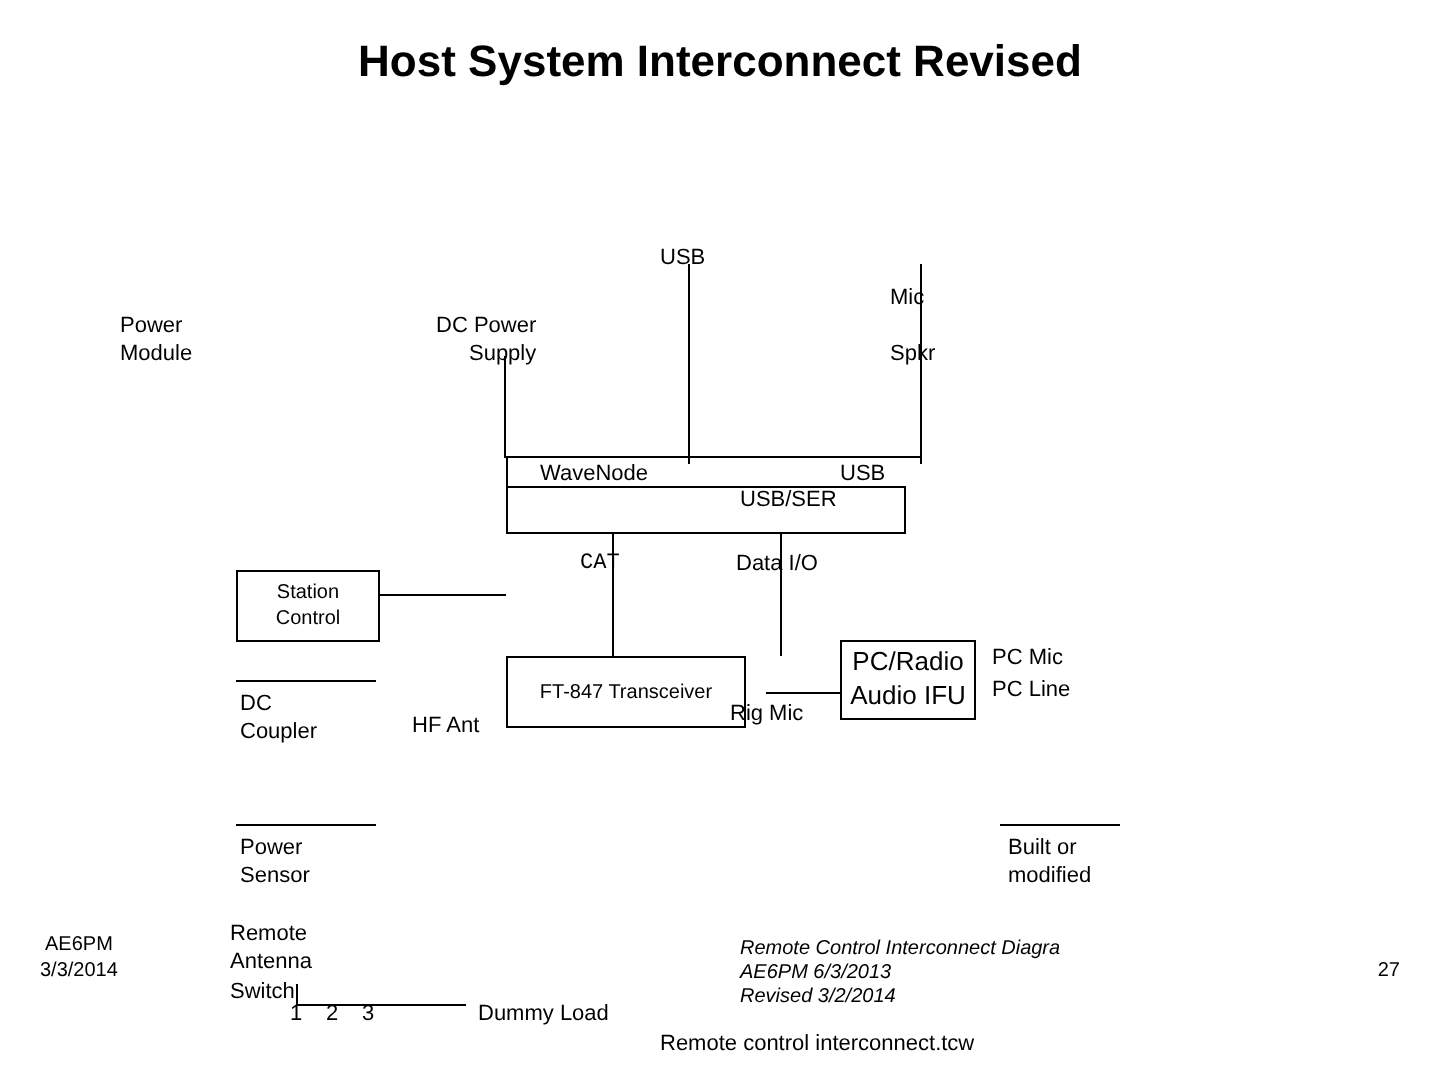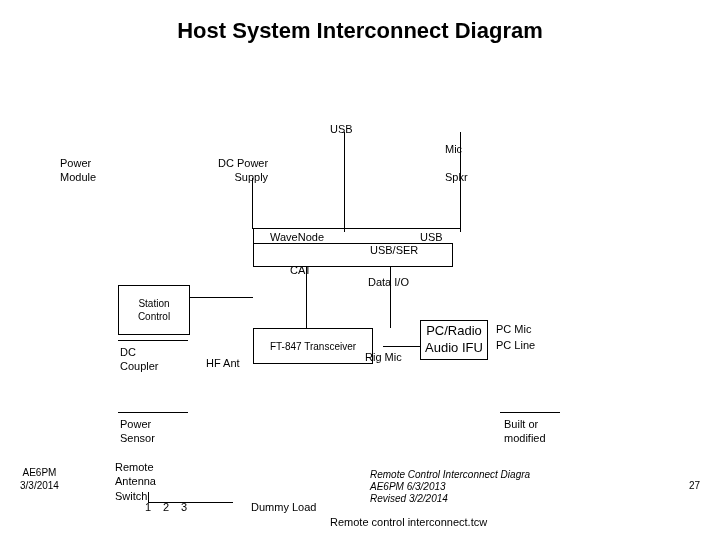--- a/index.html
+++ b/index.html
@@ -75,21 +75,21 @@
     .italic-label {
       font-style: italic;
       font-size: 10px;
     }
   </style>
 </head>
 <body>
 
 <div class="page">
 
-  <div class="title">Host System Interconnect Diagram</div>
+  <div class="title">Host System Interconnect Revised</div>
 
   <div class="diagram-area">
 
     <div class="label" style="left:330px;top:62px;">USB</div>
 
     <div class="label" style="left:445px;top:62px;margin-top:48px;">Spkr</div>
 
     <div class="label" style="left:445px;top:82px;">Mic</div>
 
     <div class="label" style="left:60px;top:96px;text-align:left;white-space:pre;">Power
@@ -110,25 +110,25 @@
 
     <div class="label" style="left:270px;top:170px;">WaveNode</div>
 
     <div class="label" style="left:420px;top:170px;">USB</div>
 
     <div class="box" style="left:253px;top:183px;width:200px;height:24px;font-size:11px;">
     </div>
 
     <div class="label" style="left:370px;top:183px;">USB/SER</div>
 
-    <div class="box" style="left:118px;top:225px;width:72px;height:50px;font-size:10px;text-align:center;line-height:1.3;">Station<br>Control</div>
+    <div class="box" style="left:118px;top:225px;width:72px;height:36px;font-size:10px;text-align:center;line-height:1.3;">Station<br>Control</div>
 
     <div class="line-h" style="left:190px;top:237px;width:63px;"></div>
 
-    <div class="label" style="left:290px;top:203px;">CAT</div>
+    <div class="label" style="left:290px;top:215px;font-family:Liberation Mono, monospace;">CAT</div>
 
     <div class="label" style="left:368px;top:215px;">Data I/O</div>
 
     <div class="line-h" style="left:118px;top:280px;width:70px;"></div>
     <div class="label" style="left:120px;top:285px;text-align:left;white-space:pre;">DC
 Coupler</div>
 
     <div class="label" style="left:206px;top:296px;">HF Ant</div>
 
     <div class="box" style="left:253px;top:268px;width:120px;height:36px;font-size:10px;text-align:center;">FT-847 Transceiver</div>
@@ -162,21 +162,21 @@
 Switch</div>
 
     <div class="label" style="left:145px;top:440px;">1</div>
     <div class="label" style="left:163px;top:440px;">2</div>
     <div class="label" style="left:181px;top:440px;">3</div>
 
     <div class="line-v" style="left:148px;top:432px;height:10px;"></div>
 
     <div class="line-h" style="left:148px;top:442px;width:85px;"></div>
 
-    <div class="label" style="left:227px;top:440px;padding-left:24px;">Dummy Load</div>
+    <div class="label" style="left:215px;top:440px;padding-left:24px;">Dummy Load</div>
 
     <div class="label italic-label" style="left:370px;top:408px;text-align:left;">Remote Control Interconnect Diagra</div>
     <div class="label italic-label" style="left:370px;top:420px;text-align:left;">AE6PM   6/3/2013</div>
     <div class="label italic-label" style="left:370px;top:432px;text-align:left;">Revised 3/2/2014</div>
     <div class="label" style="left:330px;top:455px;text-align:center;">Remote control interconnect.tcw</div>
 
     <div class="footer-left label" style="white-space:pre;">AE6PM
 3/3/2014</div>
 
     <div class="footer-right label">27</div>

